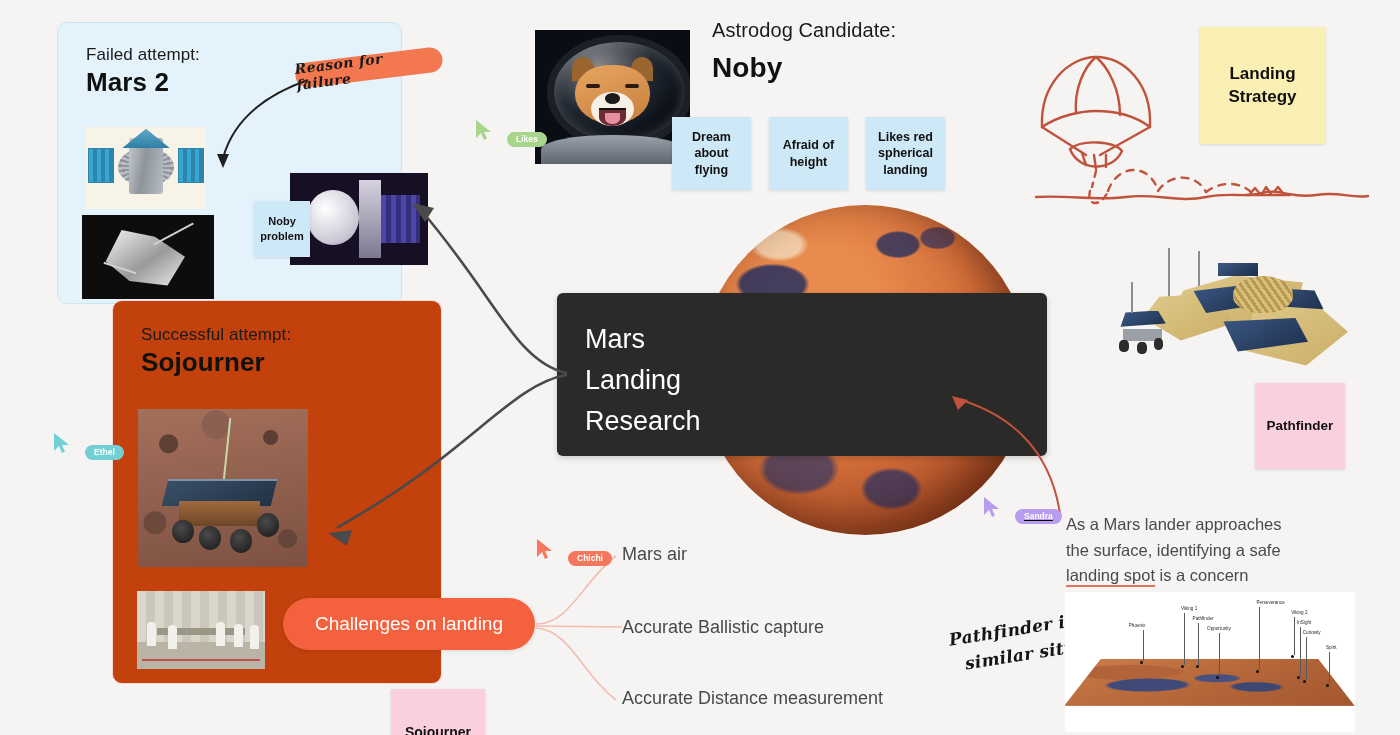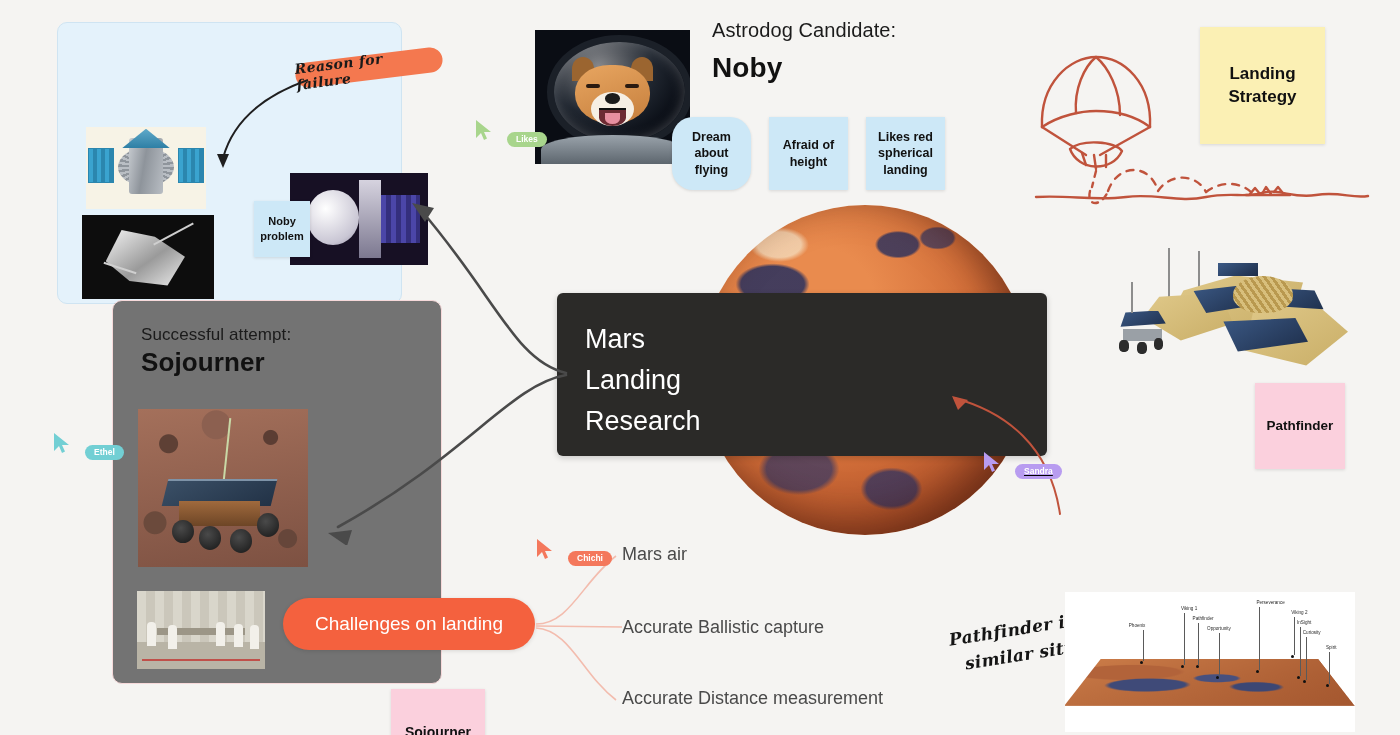--- a/index.html
+++ b/index.html
@@ -8,21 +8,21 @@
     background:#f5f4f2;
     font-family:"Liberation Sans","DejaVu Sans",sans-serif;
     position:relative;
   }
   .canvas{position:absolute;inset:0;}
   .abs{position:absolute;}
 
   
   .panel{border-radius:10px;box-sizing:border-box;}
   .panel-blue{background:#e4f2fb;border:1px solid #cfe4f2;}
-  .panel-pink{background:#737373;border:1px solid #f6d9da;}
+  .panel-pink{background:#c2410c;border:1px solid #f6d9da;}
 
   .panel-kicker{font-size:17px;color:#1b1b1b;font-weight:400;letter-spacing:.1px;}
   .panel-title{font-size:26px;color:#111;font-weight:700;margin-top:2px;letter-spacing:.1px;}
 
   
   .imgbox{position:absolute;overflow:hidden;background:#ddd;}
 
   .mars2-craft{background:#f7f3e6;}
   .mars2-craft .bus{position:absolute;left:36%;top:14%;width:28%;height:68%;
     background:linear-gradient(100deg,#c9cdd2,#8e949b 45%,#b8bdc3);border-radius:3px;}
@@ -157,20 +157,24 @@
       radial-gradient(ellipse 12% 7% at 24% 12%,rgba(246,226,196,.75) 0 55%,transparent 75%),
       radial-gradient(circle at 36% 30%,#e98b4e 0 18%,#d4703a 48%,#b2532a 74%,#7d3519 100%);
     box-shadow:inset -16px -12px 42px rgba(60,20,10,.55);}
 </style>
 </head>
 <body>
 
 <div class="canvas">
 
   <div class="abs panel panel-blue" style="left:57px;top:22px;width:345px;height:282px;">
+    <div class="abs" style="left:28px;top:22px;">
+      <div class="panel-kicker">Failed attempt:</div>
+      <div class="panel-title">Mars 2</div>
+    </div>
 
     <div class="imgbox mars2-craft" style="left:28px;top:104px;width:120px;height:82px;">
       <div class="panL"></div>
         <div class="panR"></div>
       <div class="dish"></div>
         <div class="bus"></div>
         <div class="cone"></div>
     </div>
 
     <div class="imgbox mars2-crash" style="left:24px;top:192px;width:132px;height:84px;">
@@ -245,21 +249,21 @@
     <div class="mouth"></div>
     <div class="tongue"></div>
     <div class="collar"></div>
   </div>
 
   <div class="abs" style="left:712px;top:19px;">
     <div class="panel-kicker" style="font-size:20px;">Astrodog Candidate:</div>
     <div class="panel-title" style="font-size:28px;margin-top:10px;">Noby</div>
   </div>
 
-  <div class="abs sticky sticky-blue" style="left:672px;top:117px;width:79px;height:73px;font-size:12.5px;white-space:pre-line;border-radius:21px;">
+  <div class="abs sticky sticky-blue" style="left:672px;top:117px;width:79px;height:73px;font-size:12.5px;white-space:pre-line;">
     <span>Dream
 about
 flying</span>
   </div>
   <div class="abs sticky sticky-blue" style="left:769px;top:117px;width:79px;height:73px;font-size:12.5px;white-space:pre-line;">
     <span>Afraid of
 height</span>
   </div>
   <div class="abs sticky sticky-blue" style="left:866px;top:117px;width:79px;height:73px;font-size:12.5px;white-space:pre-line;">
     <span>Likes red
@@ -331,20 +335,27 @@
 
   <div class="abs sticky sticky-pink" style="left:1255px;top:383px;width:90px;height:86px;font-size:13.5px;">
     <span>Pathfinder</span>
   </div>
 
   <svg class="abs" style="left:940px;top:390px;width:135px;height:130px;" viewBox="0 0 135 130">
     <path d="M14 8 C 66 22, 110 56, 120 124" stroke="#c0533c" stroke-width="2" fill="none" stroke-linecap="round"></path>
     <path d="M12 6 l 16 4 l -10 10 z" fill="#c0533c"></path>
   </svg>
 
+  <div class="abs body-text" style="left:1066px;top:512px;width:310px;">
+    <div>As a Mars lander approaches</div>
+    <div>the surface, identifying a safe</div>
+    <div>
+      <span class="u-red">landing spot</span><span> is a concern</span>
+    </div>
+  </div>
 
   <div class="abs pill-orange" style="left:283px;top:598px;width:252px;height:52px;">
     <span>Challenges on landing</span>
   </div>
 
   <svg class="abs" style="left:530px;top:540px;width:100px;height:180px;" viewBox="0 0 100 180">
     <g stroke="#f3bcae" stroke-width="1.6" fill="none">
       <path d="M6 84 C 40 84, 52 42, 86 16"></path>
       <path d="M6 86 L 92 87"></path>
       <path d="M6 88 C 40 90, 52 134, 86 160"></path>
@@ -411,21 +422,21 @@
     <span class="tag" style="background:#a8d58c;">Likes</span>
   </div>
 
   <div class="cursor" style="left:52px;top:432px;">
     <svg width="20" height="22" viewBox="0 0 20 22">
       <path d="M2 1 L2 19 L7 14 L10 21 L13 19.5 L10 13 L17 13 Z" fill="#72cfd4"></path>
     </svg>
     <span class="tag" style="background:#72cfd4;">Ethel</span>
   </div>
 
-  <div class="cursor" style="left:982px;top:451px;text-decoration:underline;">
+  <div class="cursor" style="left:982px;top:496px;text-decoration:underline;">
     <svg width="20" height="22" viewBox="0 0 20 22">
       <path d="M2 1 L2 19 L7 14 L10 21 L13 19.5 L10 13 L17 13 Z" fill="#b89cf0"></path>
     </svg>
     <span class="tag" style="background:#b89cf0;">Sandra</span>
   </div>
 
   <div class="cursor" style="left:535px;top:538px;">
     <svg width="20" height="22" viewBox="0 0 20 22">
       <path d="M2 1 L2 19 L7 14 L10 21 L13 19.5 L10 13 L17 13 Z" fill="#f4785c"></path>
     </svg>

